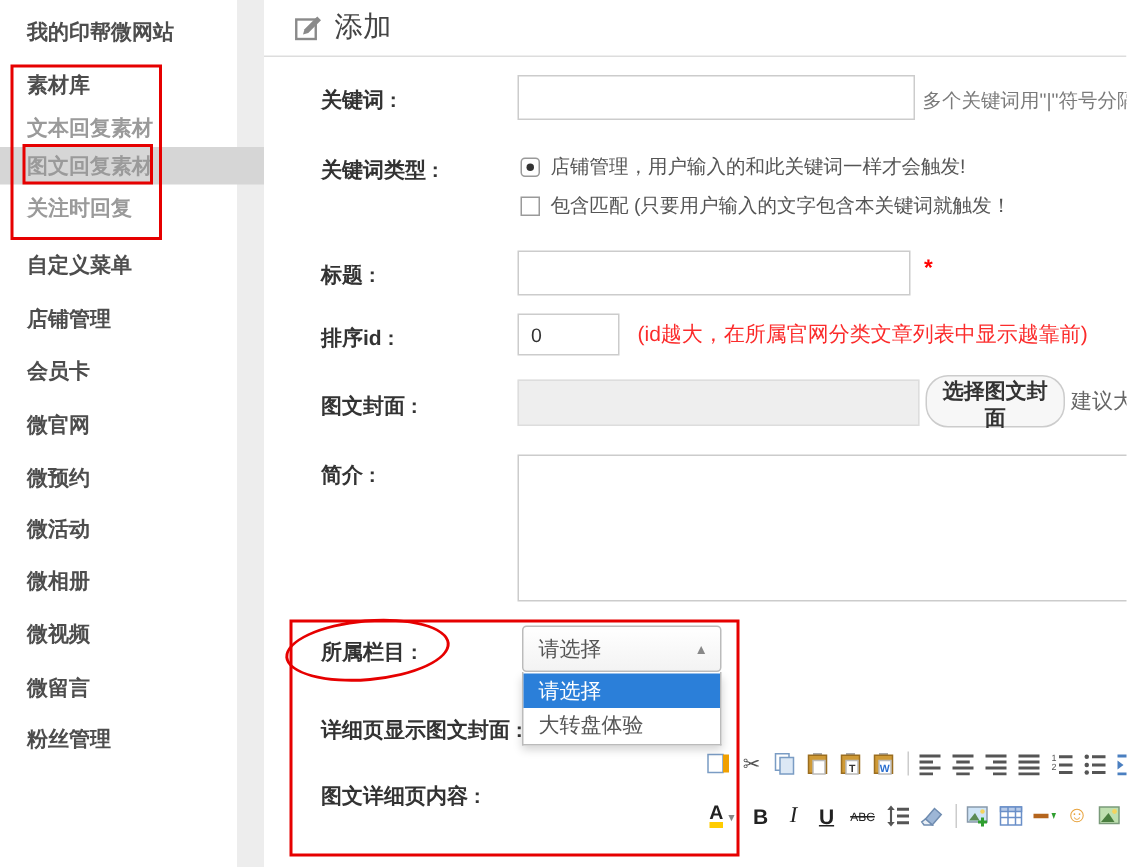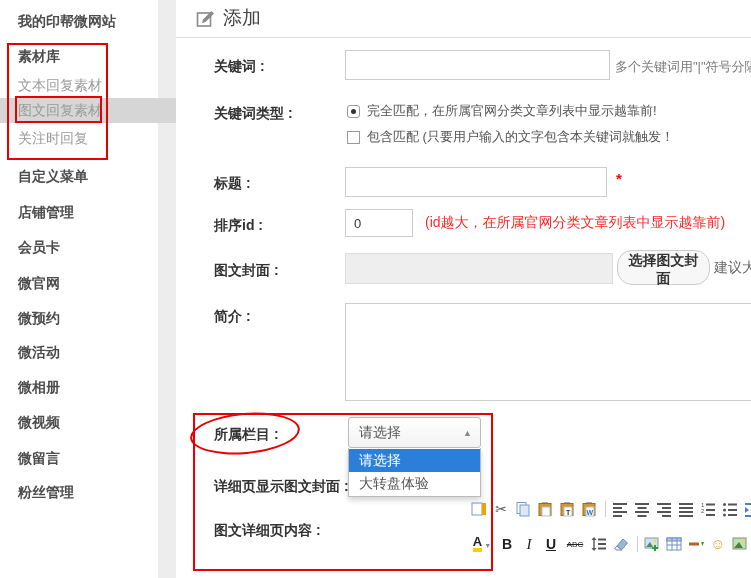--- a/index.html
+++ b/index.html
@@ -6,21 +6,21 @@
   body{
     width:751px;height:578px;position:relative;overflow:hidden;
     background:#fff;font-family:"Liberation Sans","DejaVu Sans",sans-serif;
     -webkit-font-smoothing:antialiased;
   }
   
   .side-strip{position:absolute;left:158px;top:0;width:18px;height:578px;background:#ededed;}
   .side-selected-bg{position:absolute;left:0;top:98px;width:176px;height:25px;background:#d6d6d6;}
   .side-item{position:absolute;left:18px;height:20px;line-height:20px;font-size:14px;
     font-weight:bold;color:#4d4d4d;white-space:nowrap;cursor:pointer;}
-  .side-item.sub{font-weight:normal;color:#9a9a9a;}
+  .side-item.sub{font-weight:bold;color:#9a9a9a;}
   
   .red-rect{position:absolute;border:2px solid #e60000;box-sizing:border-box;z-index:40;pointer-events:none;}
   .red-ellipse{position:absolute;border:2px solid #e60000;border-radius:50%;box-sizing:border-box;
     transform:rotate(-5deg);z-index:40;pointer-events:none;}
   
   .page-icon{position:absolute;left:196px;top:9px;width:20px;height:20px;}
   .page-title{position:absolute;left:223px;top:5px;font-size:19px;color:#444;}
   .divider{position:absolute;left:176px;right:0;top:37px;height:1px;background:#ddd;}
   
   .flabel{position:absolute;left:214px;font-size:14px;font-weight:bold;color:#333;white-space:nowrap;}
@@ -98,21 +98,21 @@
 <div class="page-title">添加</div>
 <div class="divider"></div>
 
 <div class="flabel" style="top:58px">关键词 :</div>
 <input class="tinput" style="left: 345px; top: 50px; width: 265px;" value="">
 <div class="hint-gray" style="left:615px;top:58px">多个关键词用"|"符号分隔</div>
 
 <div class="flabel" style="top:105px">关键词类型 :</div>
 <div class="opt-row" style="top:102px">
   <span class="ck checked"></span>
-  <span class="opt-text">完全匹配，在所属官网分类文章列表中显示越靠前!</span>
+  <span class="opt-text">店铺管理，用户输入的和此关键词一样才会触发!</span>
 </div>
 <div class="opt-row" style="top:128px">
   <span class="ck"></span>
   <span class="opt-text">包含匹配 (只要用户输入的文字包含本关键词就触发！</span>
 </div>
 
 <div class="flabel" style="top:175px">标题 :</div>
 <input class="tinput" style="left: 345px; top: 167px; width: 262px;" value="">
 <div class="req-star" style="left:616px;top:170px">*</div>
 

